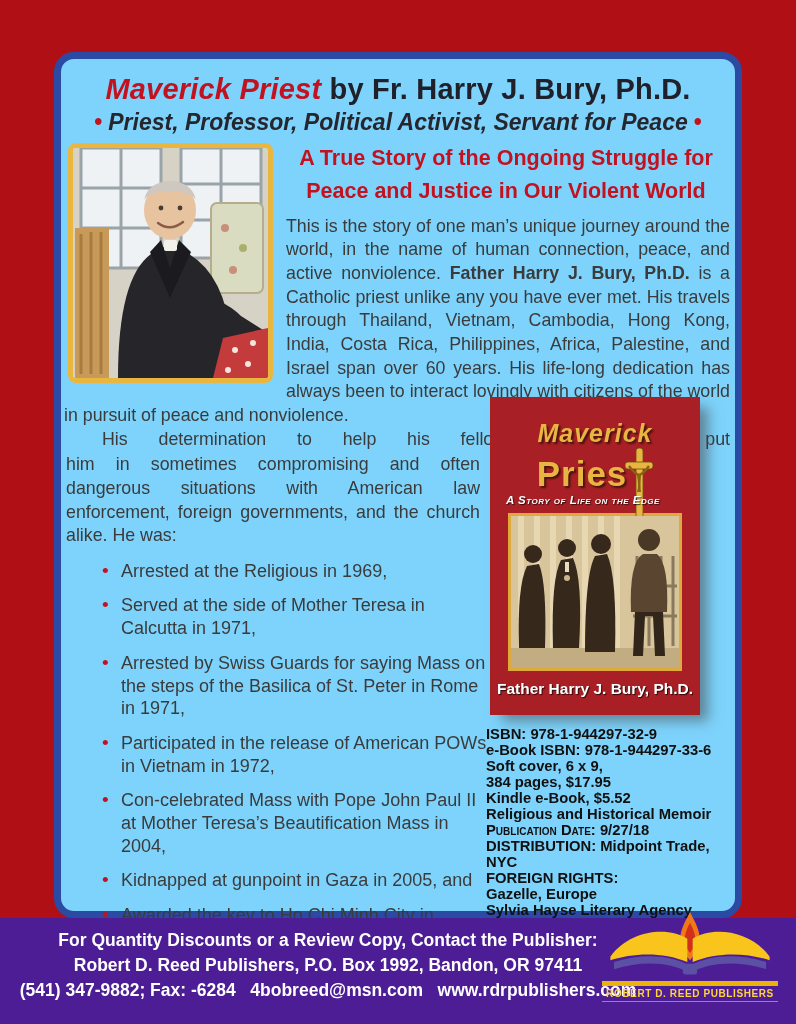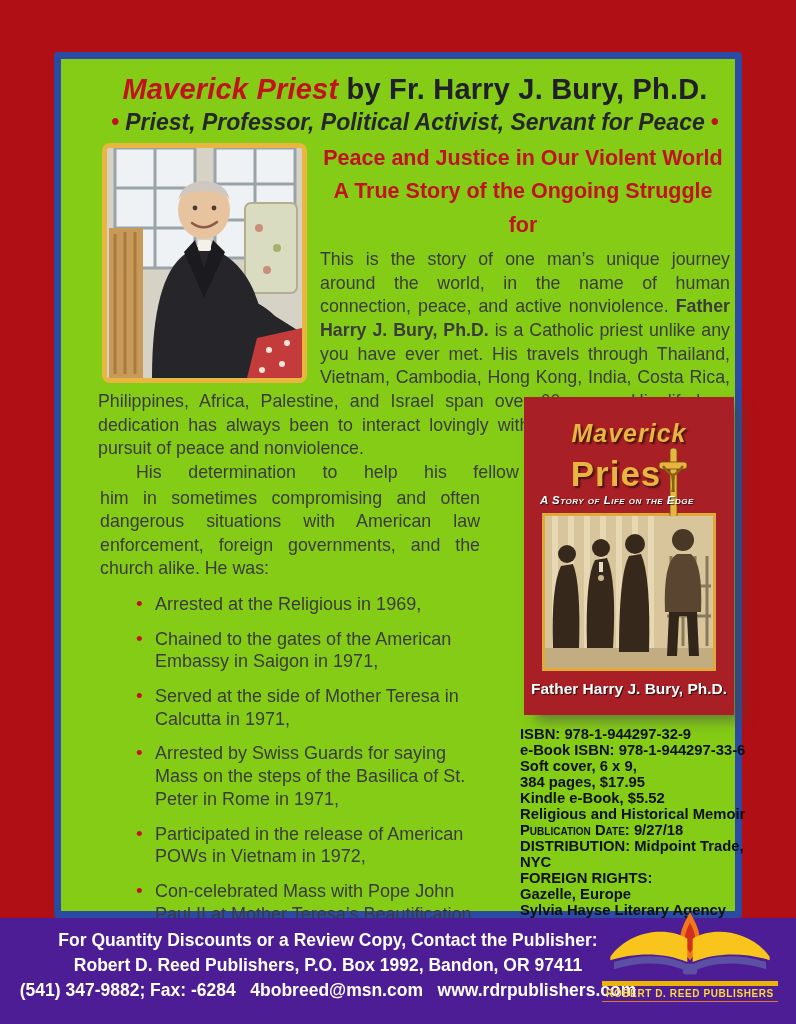--- a/index.html
+++ b/index.html
@@ -1,20 +1,20 @@
 <!DOCTYPE html>
 <html lang="en"><head>
 <meta charset="utf-8">
 <style>
   html,body{margin:0;padding:0;background:#7a0d10;}
   #page{position:relative;width:796px;height:1024px;background:#b01015;overflow:hidden;
         font-family:"Liberation Sans","DejaVu Sans",sans-serif;margin:0 auto;}
   
   .panel{position:absolute;left:54px;top:52px;width:688px;height:866px;box-sizing:border-box;
-         background:#84cc16;border:7px solid #2b4aa4;border-radius:4px;padding-left:34px;}
+         background:#7dd3fc;border:7px solid #2b4aa4;border-radius:20px;}
   .content{position:relative;padding:6px 3px 0 3px;height:100%;box-sizing:border-box;}
   
   .title{ text-align:center;font-size:29px;font-weight:bold;color:#20202a;margin-top:8px;letter-spacing:.2px;}
   .title .em{color:#c2121f;font-style:italic;}
   .subtitle{text-align:center;font-size:23px;font-weight:bold;font-style:italic;color:#26262e;margin-top:3px;}
   .subtitle .dot{color:#c2121f;font-style:normal;padding:0 6px;}
   
   .author-photo{float:left;width:195px;height:230px;border:5px solid #e9b73f;border-radius:8px;
                 margin:7px 13px 4px 4px;overflow:hidden;background:#d8d2c6;}
   .author-photo svg{display:block;}
@@ -88,33 +88,32 @@
           <path d="M118 145 Q150 150 168 168 L195 185 L195 230 L120 230 Z" fill="#26262a"></path>
           <path d="M150 190 L195 180 L195 230 L140 230 Z" fill="#c43b3b"></path>
           <circle cx="162" cy="202" r="3" fill="#f2e6da"></circle>
             <circle cx="180" cy="195" r="3" fill="#f2e6da"></circle>
             <circle cx="175" cy="216" r="3" fill="#f2e6da"></circle>
             <circle cx="155" cy="222" r="3" fill="#f2e6da"></circle>
         </svg>
       </div>
 
       <div class="headline">
+        <div>A True Story of the Ongoing Struggle for</div>
         <div>Peace and Justice in Our Violent World</div>
-        <div>A True Story of the Ongoing Struggle for</div>
       </div>
 
       <p class="body"><span>This is the story of one man’s unique journey around the world, in the name of human connection, peace, and active nonviolence. </span><b>Father Harry J. Bury, Ph.D.</b><span> is a Catholic priest unlike any you have ever met. His travels through Thailand, Vietnam, Cambodia, Hong Kong, India, Costa Rica, Philippines, Africa, Palestine, and Israel span over 60 years. His life-long dedication has always been to interact lovingly with citizens of the world in pursuit of peace and nonviolence.</span></p>
 
       <p class="body force-justify">His determination to help his fellow human beings put</p>
 
       <p class="body below">him in sometimes compromising and often dangerous situations with American law enforcement, foreign governments, and the church alike.  He was:</p>
 
       <ul class="bullets">
         <li>Arrested at the Religious in 1969,</li>
-        <li>Chained to the gates of the American Embassy in Saigon in 1971,</li>
         <li>Served at the side of Mother Teresa in Calcutta in 1971,</li>
         <li>Arrested by Swiss Guards for saying Mass on the steps of the Basilica of St. Peter in Rome in 1971,</li>
         <li>Participated in the release of American POWs in Vietnam in 1972,</li>
         <li>Con-celebrated Mass with Pope John Paul II at Mother Teresa’s Beautification Mass in 2004,</li>
         <li>Kidnapped at gunpoint in Gaza in 2005, and</li>
         <li>Awarded the key to Ho Chi Minh City in gratitude for his efforts to end the war in 2014.</li>
       </ul>
 
       <div class="right-col">
         <div class="book-cover">

